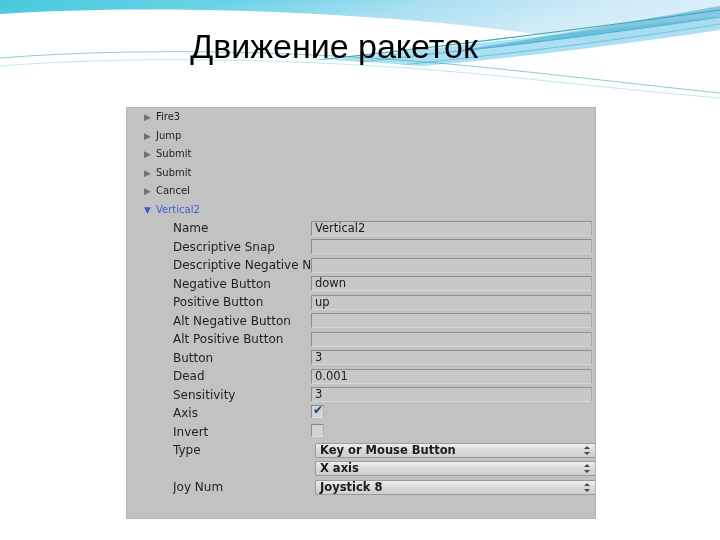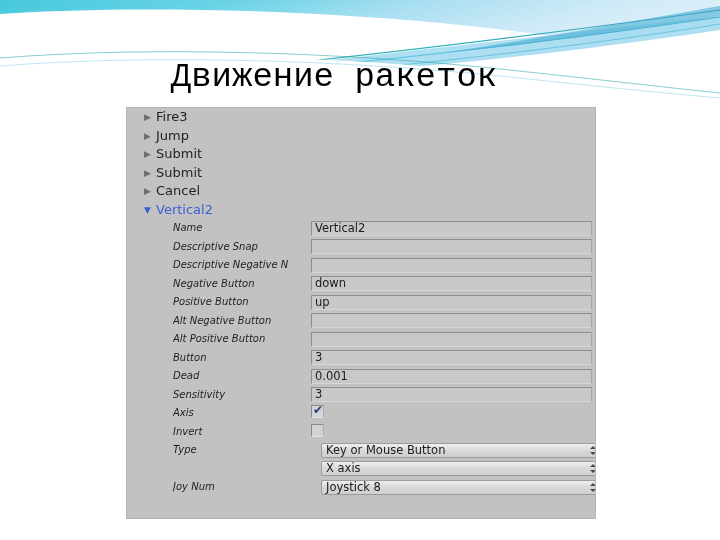--- a/index.html
+++ b/index.html
@@ -22,24 +22,24 @@
     width: 720px;
     height: 100px;
     overflow: hidden;
   }
   #banner svg { display: block; }
 
   
   #slide-title {
     position: absolute;
     left: 0;
-    top: 57px;
+    top: 26px;
     width: 668px;
     text-align: center;
-    font-family: Liberation Mono, monospace;
+    font-family: Liberation Sans, sans-serif;
     font-size: 34px;
     font-weight: 400;
     color: #000000;
     letter-spacing: 0px;
     line-height: 40px;
     white-space: nowrap;
   }
 
   
   #unity-panel {
@@ -72,43 +72,42 @@
     width: 11px;
     height: 18.5px;
     line-height: 18.5px;
     font-size: 9px;
     color: #6e6e6e;
     text-align: left;
   }
   .tree-label {
     display: inline-block;
     padding-left: 12px;
-    font-size: 13px;
+    font-size: 10px;
     color: #1f1f1f;
   }
   .tree-row.expanded .tree-arrow { color: #3b5fd4; }
   .tree-row.expanded .tree-label { color: #3b5fd4; }
 
   
   .prop-row {
     position: relative;
     height: 18.5px;
   }
   .prop-label {
     position: absolute;
     left: 46px;
     top: 0;
     width: 138px;
     height: 18.5px;
     line-height: 18.5px;
-    font-size: 10px;
+    font-size: 12px;
     color: #1f1f1f;
     white-space: nowrap;
     overflow: hidden;
-    font-style: italic;
   }
   .prop-field {
     position: absolute;
     left: 184px;
     top: 1.5px;
     width: 281px;
     height: 15px;
     box-sizing: border-box;
     background: #c8c8c8;
     border: 1px solid #8e8e8e;
@@ -144,34 +143,35 @@
     top: -2px;
     font-size: 12px;
     line-height: 13px;
     color: #2d3e62;
     font-family: "DejaVu Sans", sans-serif;
   }
 
   
   .prop-dropdown {
     position: absolute;
-    left: 194px;
+    left: 188px;
     top: 1.5px;
     width: 281px;
     height: 15px;
     box-sizing: border-box;
     background: linear-gradient(to bottom, #efefef 0%, #d8d8d8 50%, #cfcfcf 100%);
     border: 1px solid #9a9a9a;
     border-radius: 2px;
     line-height: 13px;
     font-size: 11.5px;
     color: #1b1b1b;
     padding-left: 4px;
     white-space: nowrap;
     overflow: hidden;
+    font-weight: bold;
   }
   .dd-arrows {
     position: absolute;
     right: 3px;
     top: 0;
     width: 9px;
     height: 13px;
   }
   .dd-arrows .up, .dd-arrows .dn {
     position: absolute;

